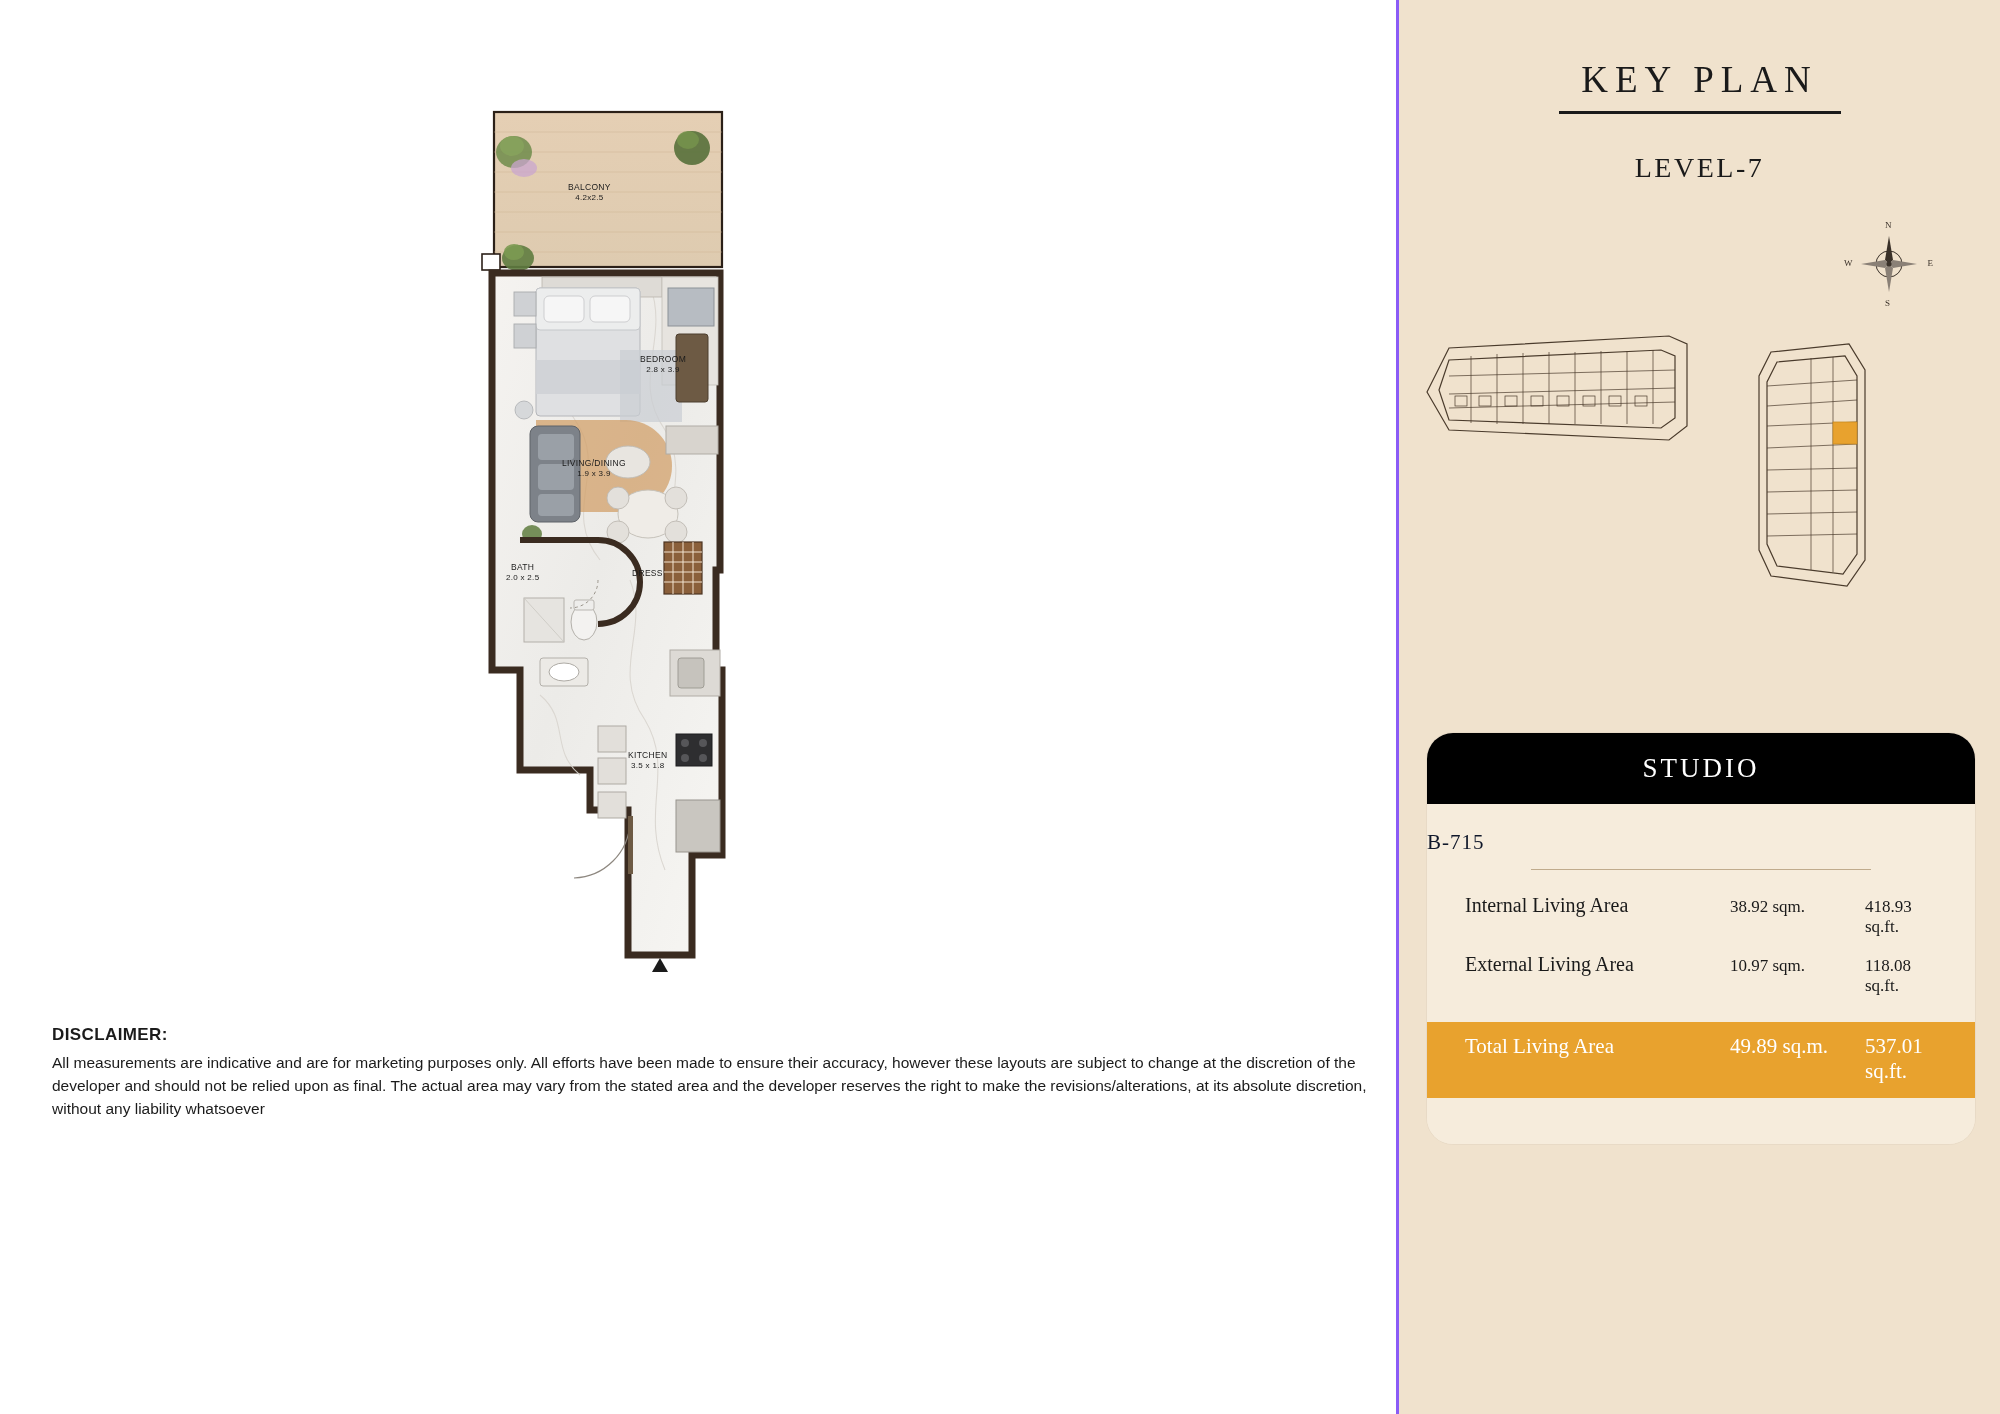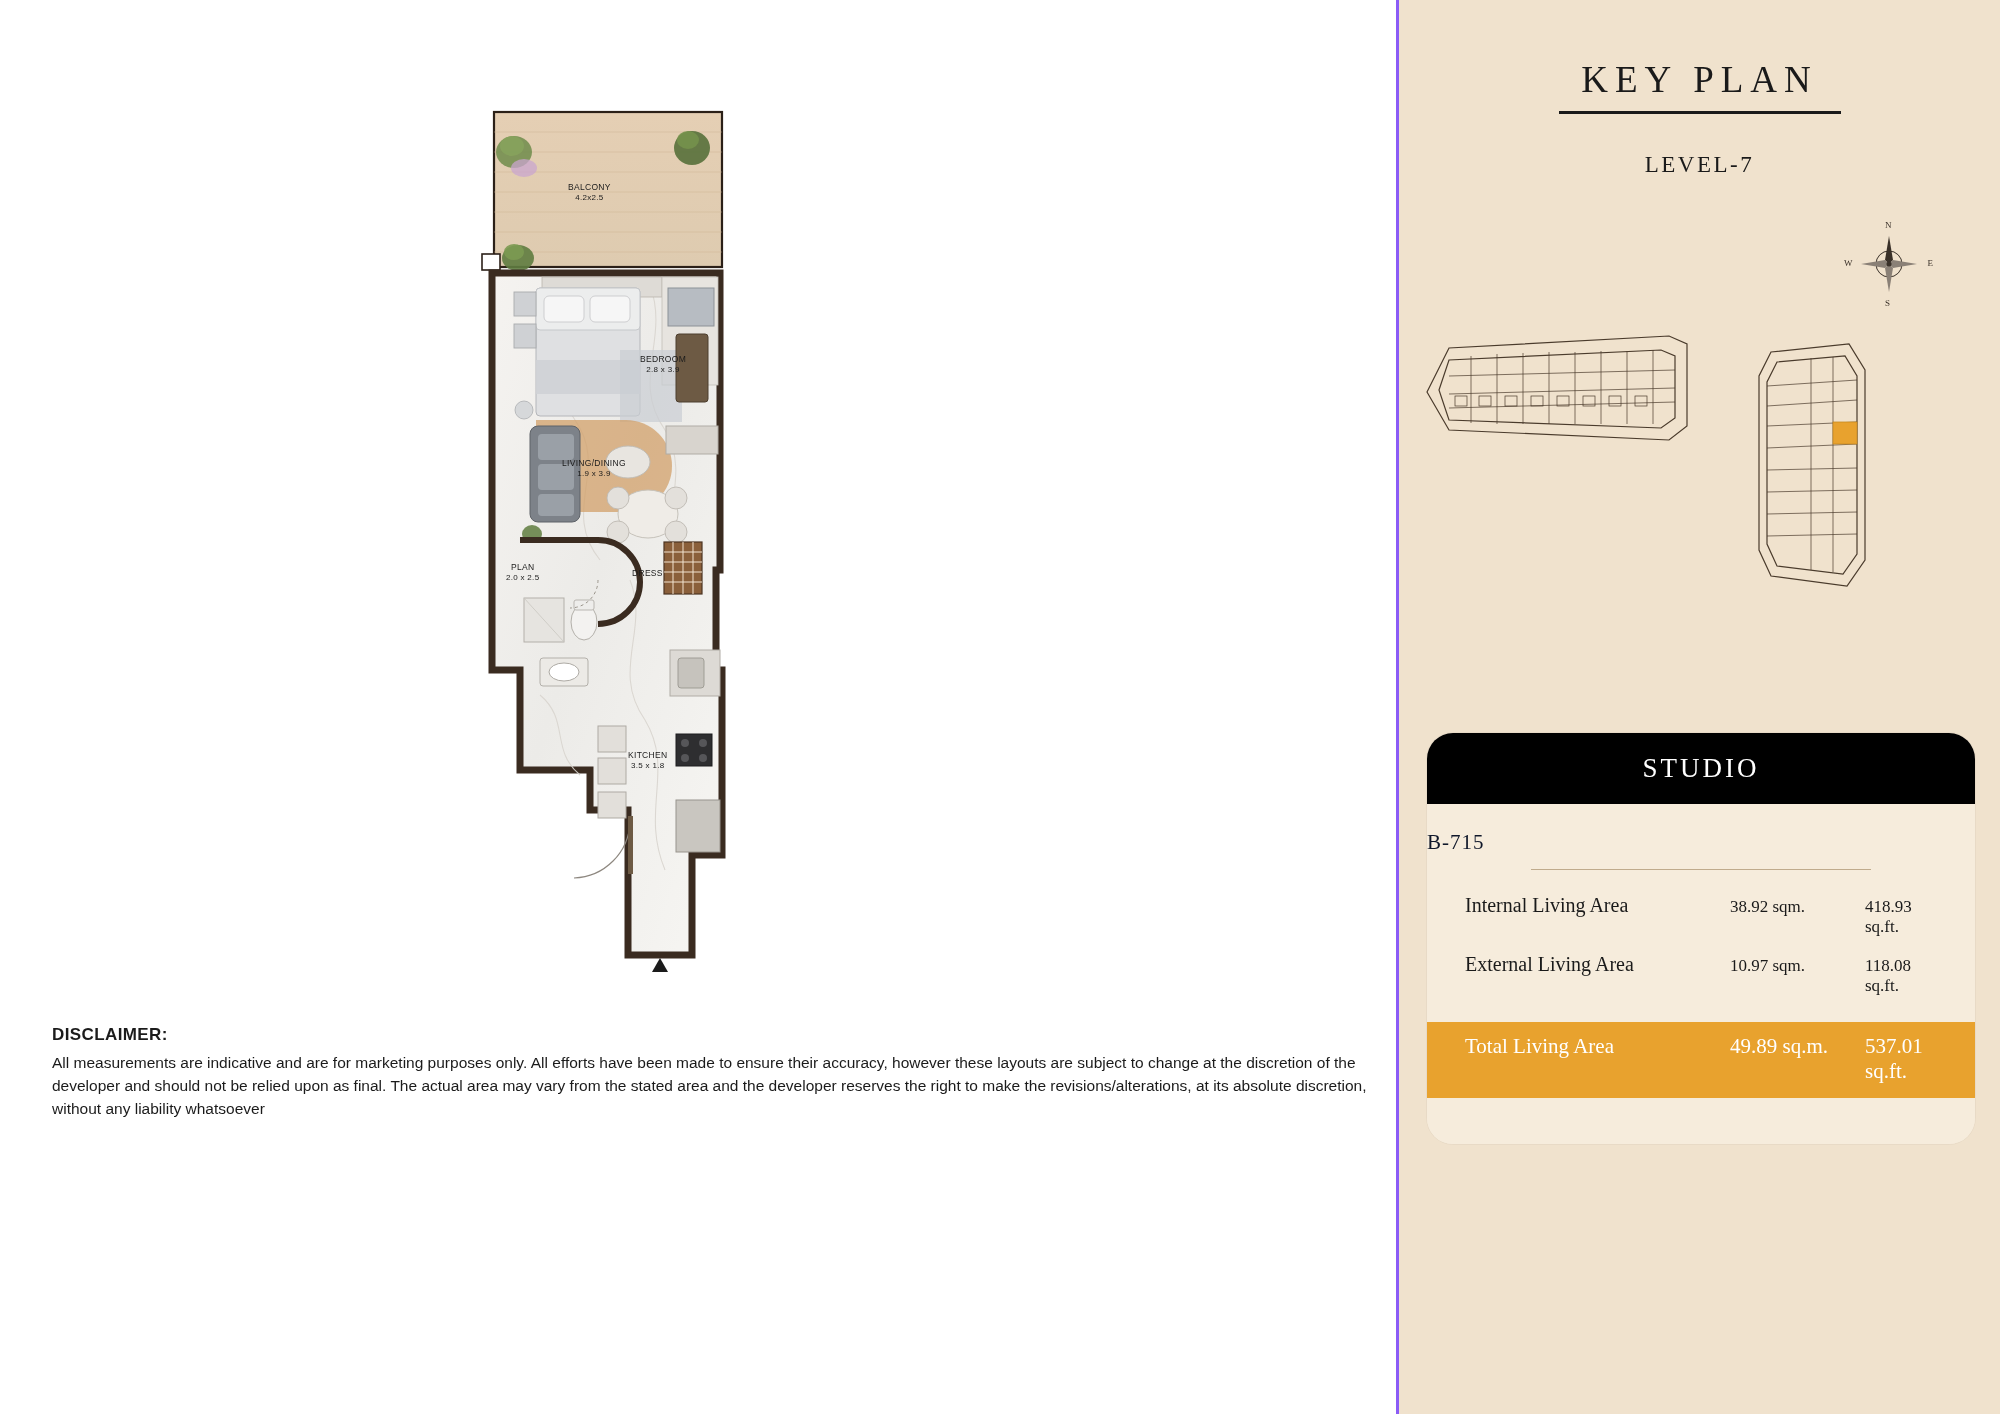--- a/index.html
+++ b/index.html
@@ -31,21 +31,21 @@
     margin-top:58px;
     padding-bottom:10px;
   }
   .key-plan-underline {
     width:282px; height:3px; background:#1a1a1a;
     margin:0 auto;
   }
   .level-label {
     text-align:center;
     font-family:"Liberation Serif", serif;
-    font-size:23px;
+    font-size:28px;
     letter-spacing:2.5px;
     color:#1a1a1a;
     margin-top:38px;
   }
 
   .compass { position:absolute; top:232px; left:458px; width:64px; height:64px; }
   .compass .lab { position:absolute; font-family:"Liberation Serif",serif; font-size:9px; color:#3a3129;}
   .compass .n { top:-12px; left:28px; }
   .compass .s { bottom:-12px; left:28px; }
   .compass .e { top:26px; right:-12px; }
@@ -339,21 +339,21 @@
         <span>BEDROOM</span>
         <span class="dim">2.8 x 3.9</span>
       </div>
 
       <div class="plan-label" style="left:82px; top:348px;">
         <span>LIVING/DINING</span>
         <span class="dim">1.9 x 3.9</span>
       </div>
 
       <div class="plan-label" style="left:26px; top:452px;">
-        <span>PLAN</span>
+        <span>BATH</span>
         <span class="dim">2.0 x 2.5</span>
       </div>
 
       <div class="plan-label" style="left:152px; top:458px;">
         <span>DRESS</span>
       </div>
 
       <div class="plan-label" style="left:148px; top:640px;">
         <span>KITCHEN</span>
         <span class="dim">3.5 x 1.8</span>

